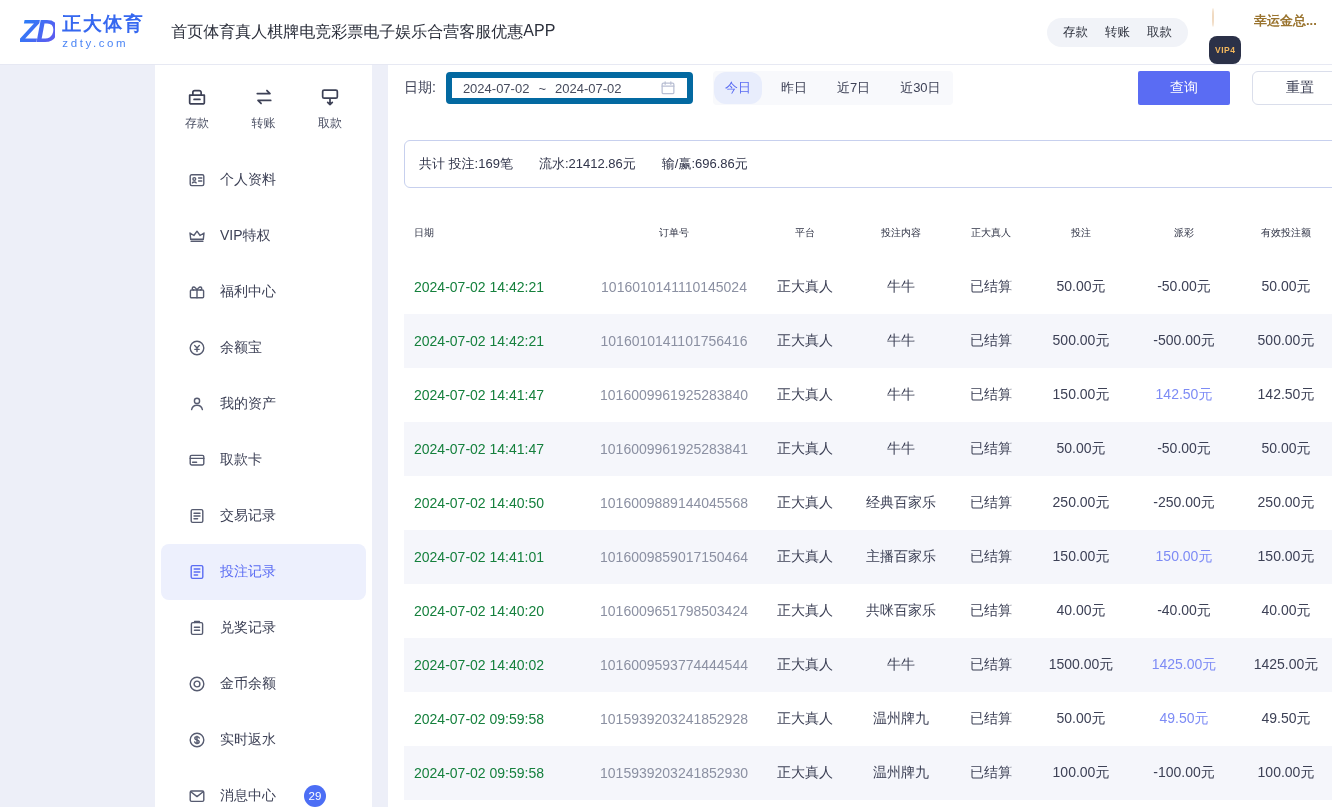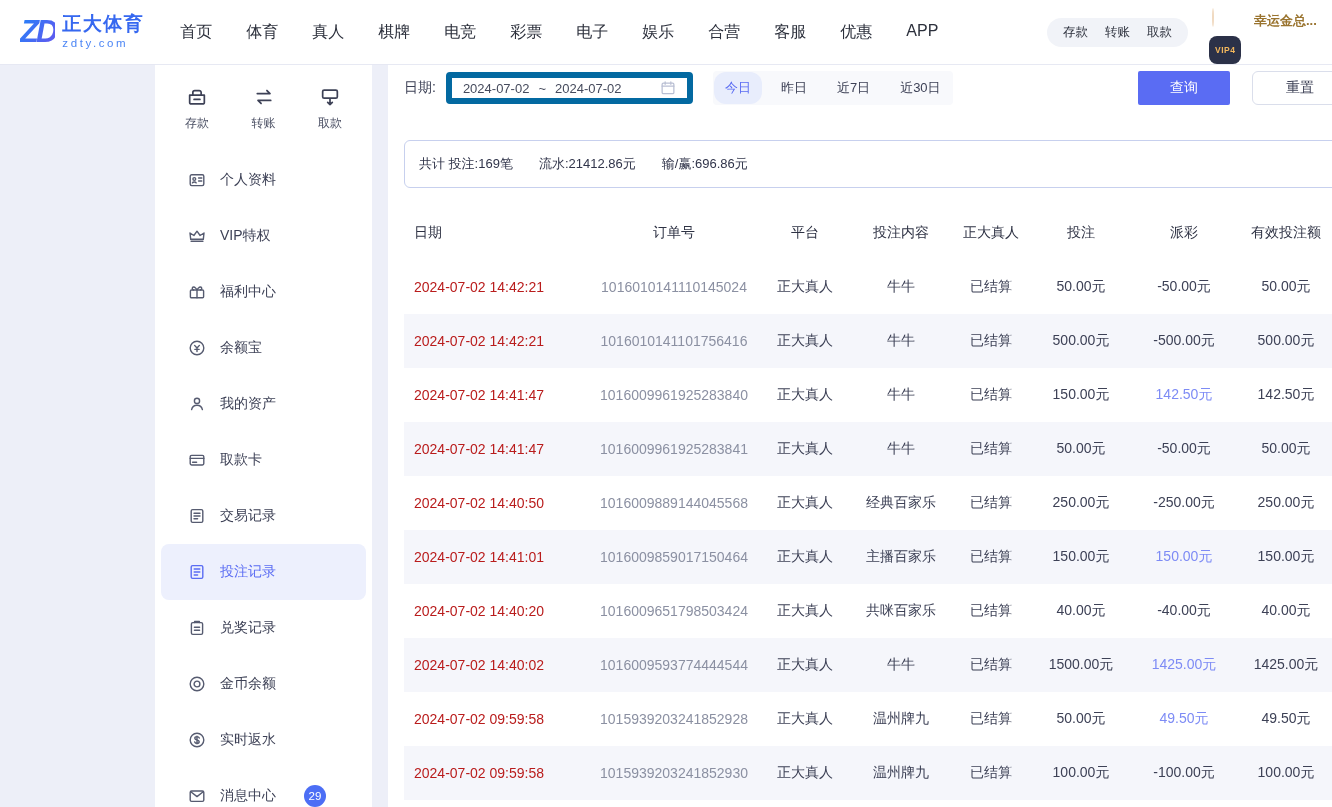--- a/index.html
+++ b/index.html
@@ -11,21 +11,21 @@
   .navbar { position:absolute; top:0; left:0; width:1332px; height:64px; background:#fff;
             display:flex; align-items:center; padding:0 14px 0 20px; z-index:20;
             box-shadow:0 1px 0 rgba(228,231,242,.9); }
   .logo { display:flex; align-items:center; gap:7px; flex:0 0 auto; cursor:pointer; }
   .logo-mark { font-style:italic; font-weight:900; font-size:31px; letter-spacing:-3px;
                background:linear-gradient(125deg,#2f7bf7 20%,#5a5df0 80%);
                -webkit-background-clip:text; background-clip:text; color:transparent; }
   .logo-text { display:flex; flex-direction:column; line-height:1.1; }
   .brand-name { font-size:19px; font-weight:700; color:#3668f0; letter-spacing:1.5px; }
   .brand-domain { font-size:11.5px; color:#4c86f5; letter-spacing:2.6px; margin-top:2px; }
-  .nav-items { display:flex; gap:34px; margin-left:36px; }
+  .nav-items { display:flex; margin-left:27px; }
   .nav-item { font-size:16px; color:#2c303c; cursor:pointer; white-space:nowrap; }
   .nav-right { margin-left:auto; display:flex; align-items:center; gap:24px; }
   .quick-pill { display:flex; align-items:center; gap:17px; background:#f1f3f8;
                 border-radius:15px; height:29px; padding:0 16px; }
   .quick-pill a { font-size:12.5px; color:#2c303c; cursor:pointer; text-decoration:none; }
   .user-block { display:flex; align-items:flex-start; gap:8px; }
   .avatar-wrap { position:relative; width:34px; height:46px; }
   .avatar { width:31px; height:31px; border-radius:50%; cursor:pointer;
             background:radial-gradient(circle at 35% 30%, #f7b267 10%, #e2574a 75%);
             border:1px solid #f0d9c0; }
@@ -68,24 +68,24 @@
                border-radius:2px; font-size:14px; cursor:pointer; font-family:inherit; }
   .btn-reset { margin-left:22px; margin-right:30px; width:96px; height:34px; background:#fff;
                border:1px solid #dadeeb; color:#3d4156; border-radius:6px; font-size:14px; cursor:pointer;
                font-family:inherit; flex:0 0 auto; }
   .summary-box { margin-top:34px; width:958px; height:48px; border:1px solid #c7d0ee; border-radius:6px;
                  display:flex; align-items:center; gap:26px; padding:0 14px; font-size:13px; color:#30344a; }
 
   .bet-table { margin-top:18px; }
   .t-head, .t-row { display:grid; grid-template-columns:184px 172px 90px 102px 78px 102px 104px 100px;
                     align-items:center; height:54px; }
-  .th { font-size:14px; color:#2e3244; font-weight:500; text-align:center; }
+  .th { font-size:10px; color:#2e3244; font-weight:500; text-align:center; }
   .th.c0 { text-align:left; padding-left:10px; }
   .td { font-size:14px; color:#3d4156; text-align:center; white-space:nowrap; }
-  .td.c0 { text-align:left; padding-left:10px; color:#b91c1c; }
+  .td.c0 { text-align:left; padding-left:10px; color:#15803d; }
   .td.c1 { color:#8b90a2; }
   .td.win { color:#7d8bf5; }
   .t-row.alt { background:#f5f6fb; }
 </style>
 </head>
 <body>
 
 <div class="viewport">
 
   <header class="navbar">

